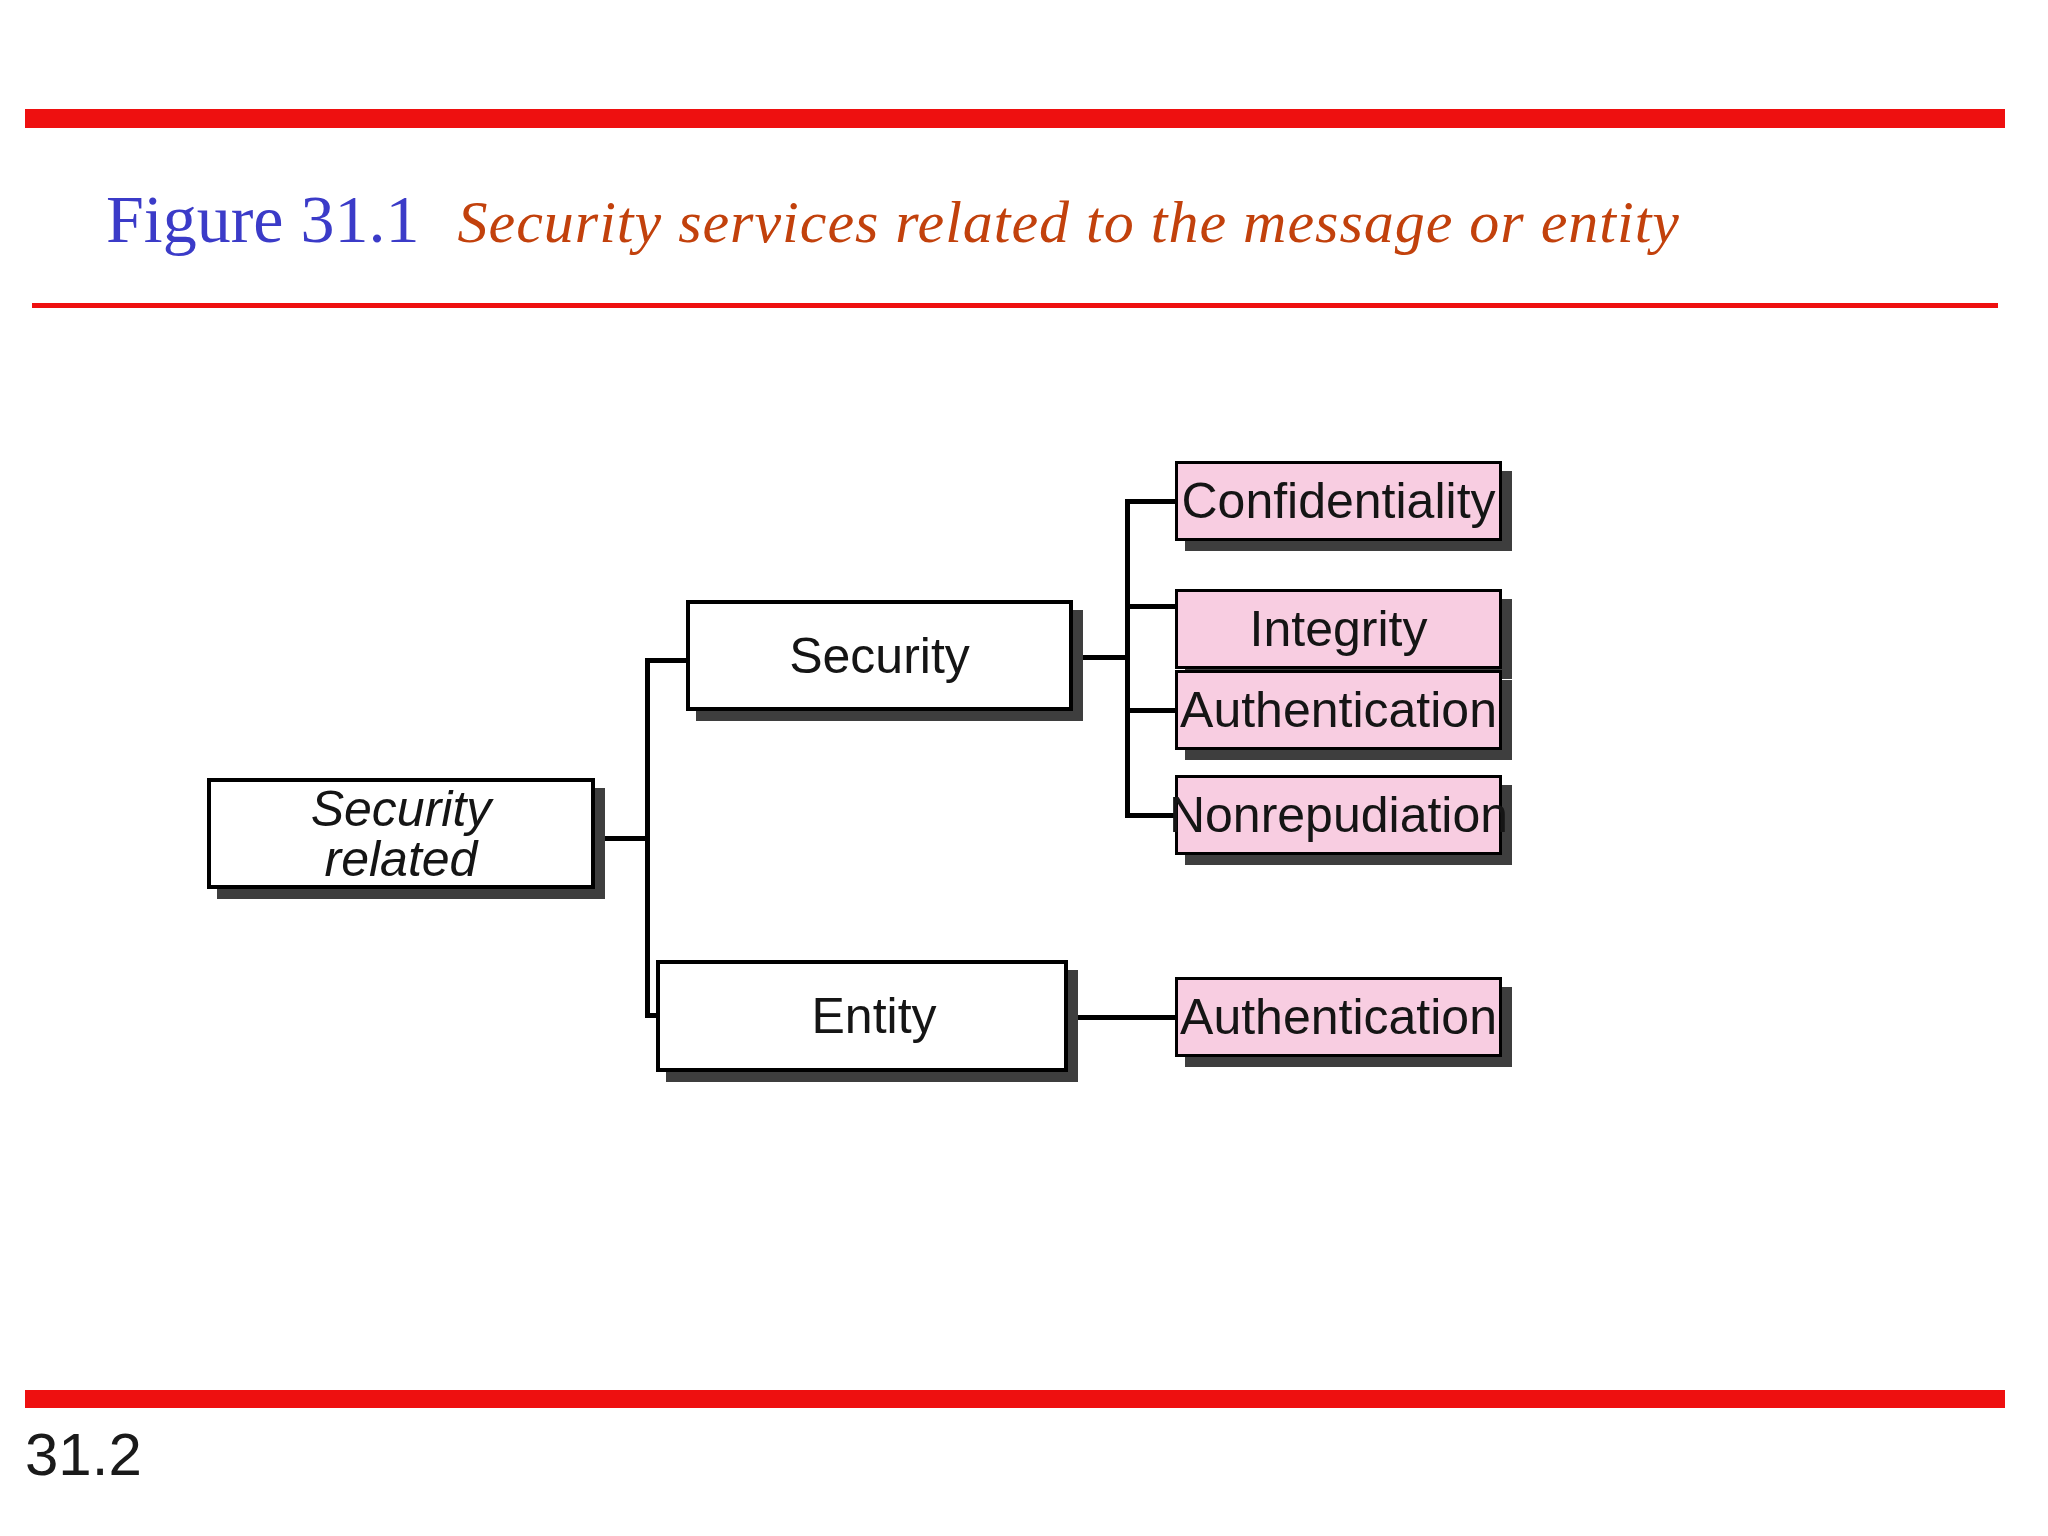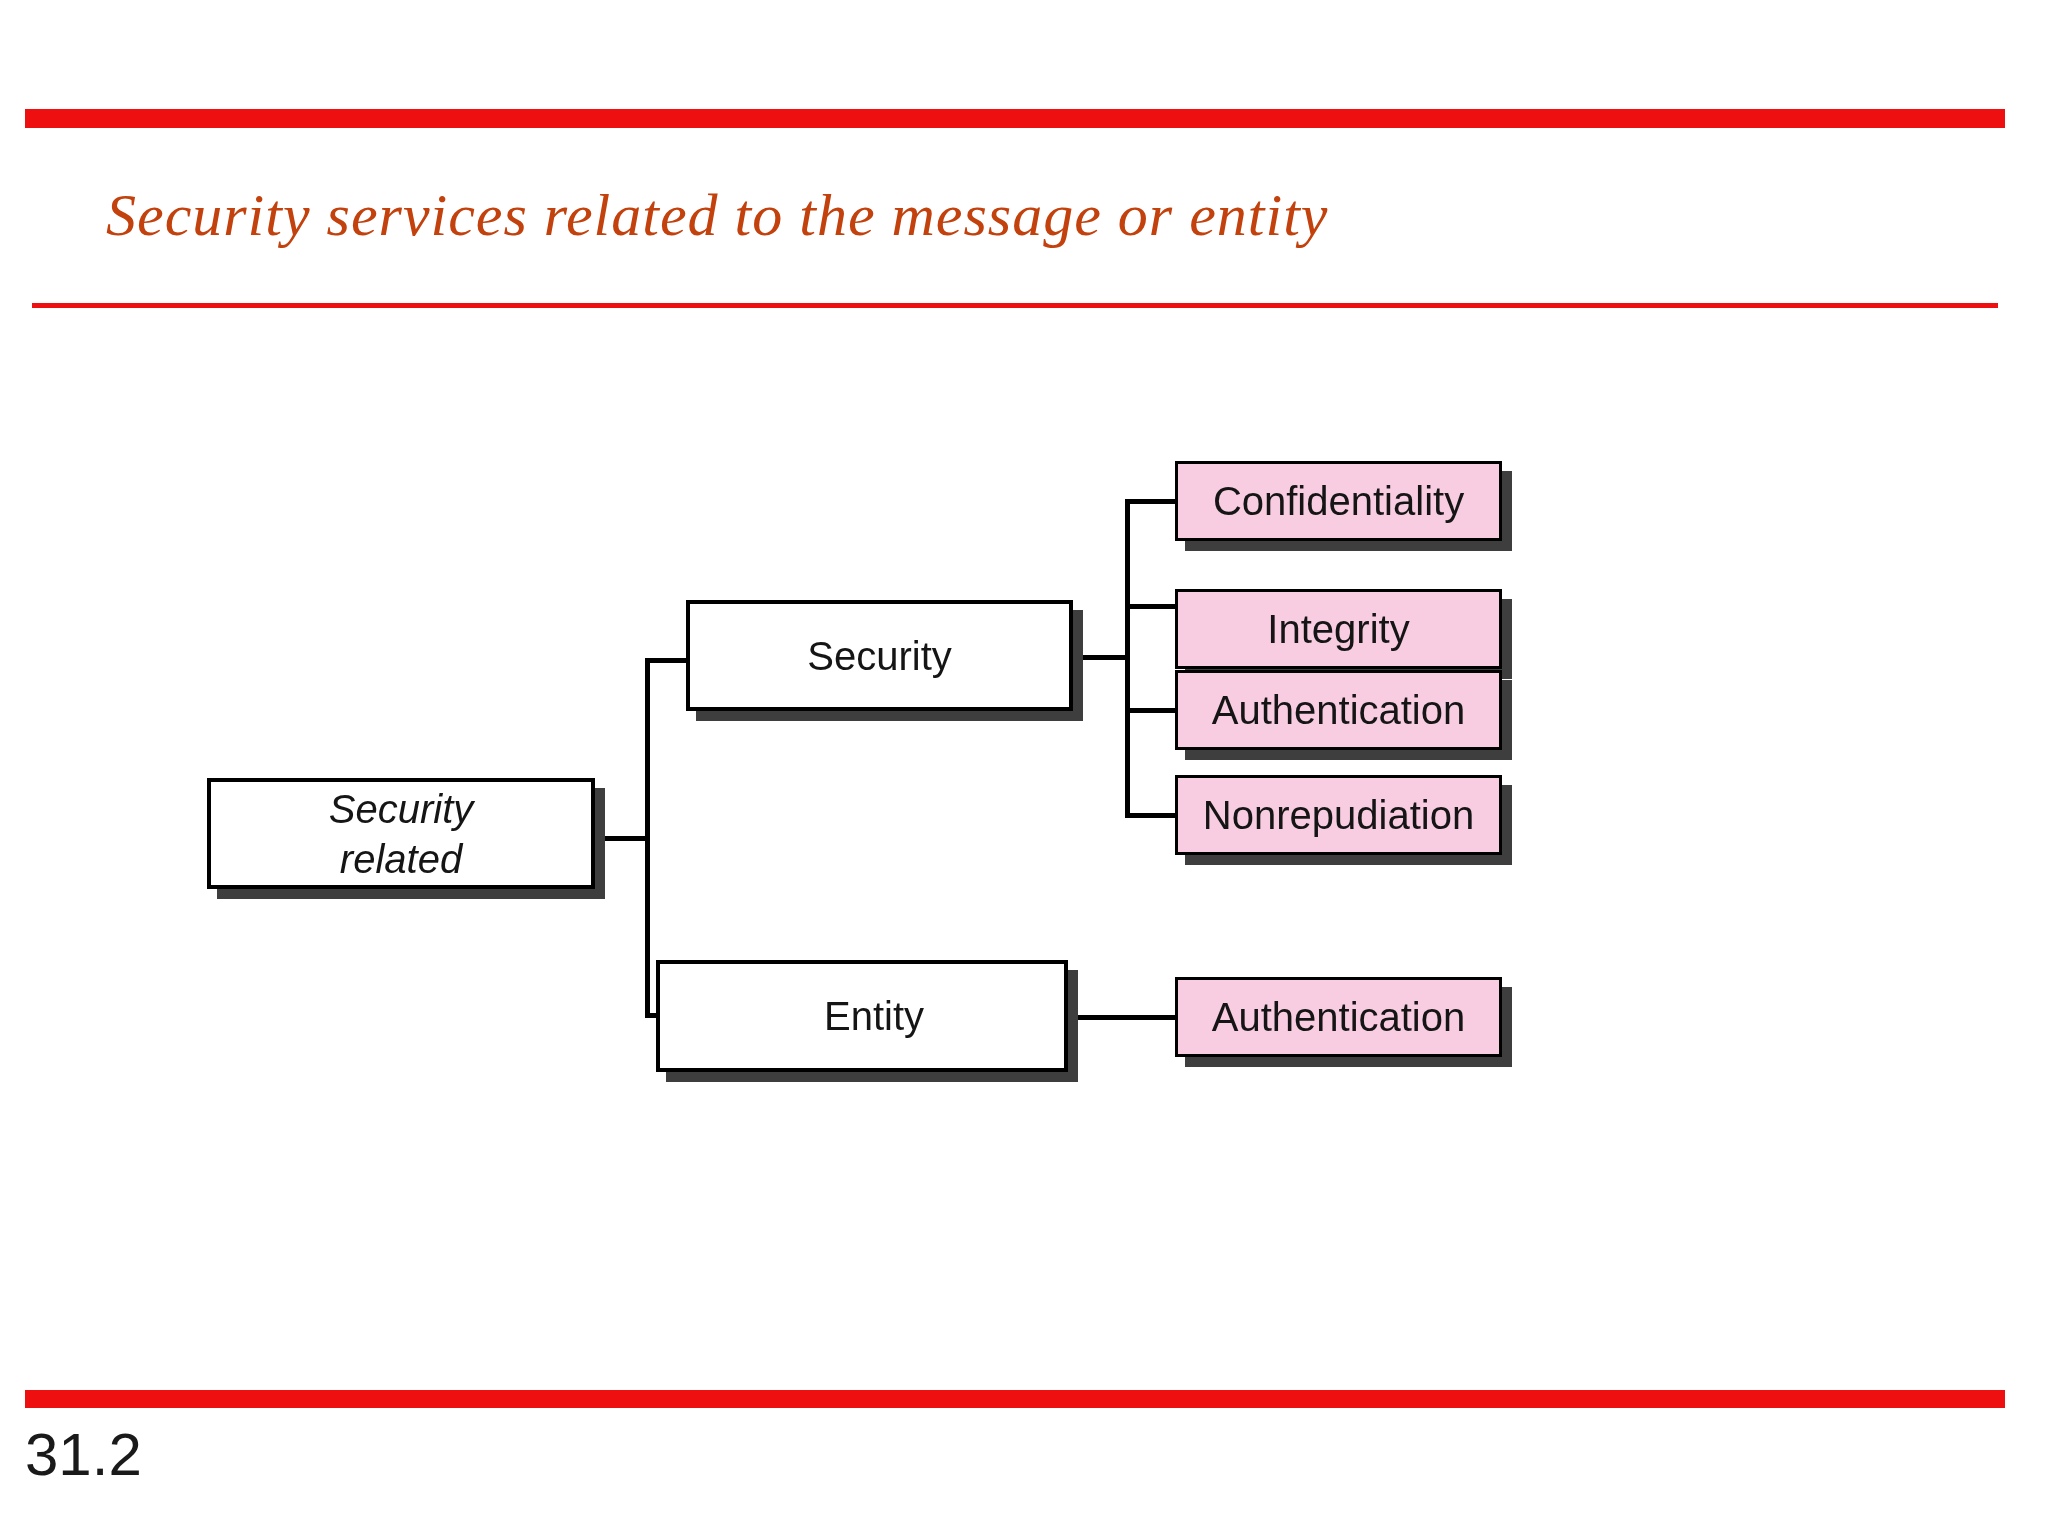--- a/index.html
+++ b/index.html
@@ -80,21 +80,21 @@
   .node {
     position: absolute;
     background: #ffffff;
     border: 4px solid #000000;
     box-shadow: 10px 10px 0 var(--shadow-gray, #3e3e3e);
     display: flex;
     flex-direction: column;
     align-items: center;
     justify-content: center;
     text-align: center;
-    font-size: 40px;
+    font-size: 50px;
     line-height: 50px;
     color: #151515;
   }
   .node.root    { left: 207px; top: 778px; width: 380px; height: 103px; font-style: italic; }
   .node.message { left: 686px; top: 600px; width: 379px; height: 103px; }
   .node.entity  { left: 656px; top: 960px; width: 380px; height: 104px; padding-left: 24px; }
 
   .node.leaf {
     background: var(--box-pink, #f8cde1);
     border-width: 3px;
@@ -109,20 +109,21 @@
   .leaf.auth2 { top: 977px; }
 </style>
 </head>
 <body>
 
 <div class="slide">
 
   <div class="bar top"></div>
 
   <div class="title-row">
+    <span class="fig-label">Figure 31.1</span>
     <span class="fig-caption">Security services related to the message or entity</span>
   </div>
 
   <div class="bar thin"></div>
 
   <div class="diagram">
 
     <div class="conn c-root-h"></div>
     <div class="conn c-trunk-l"></div>
     <div class="conn c-msg-stub"></div>

